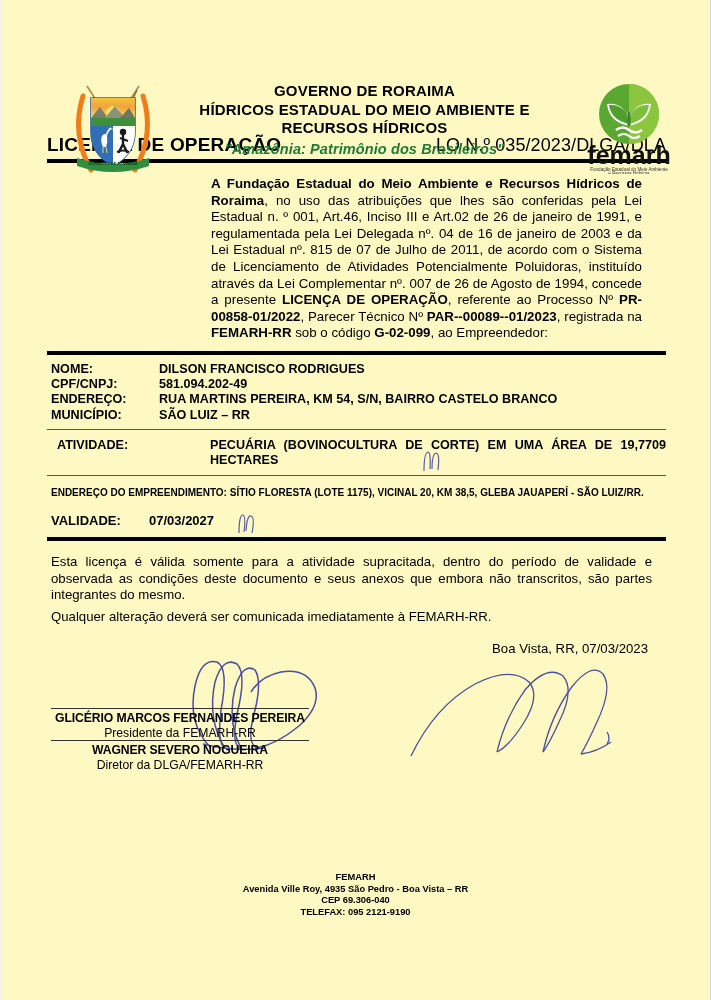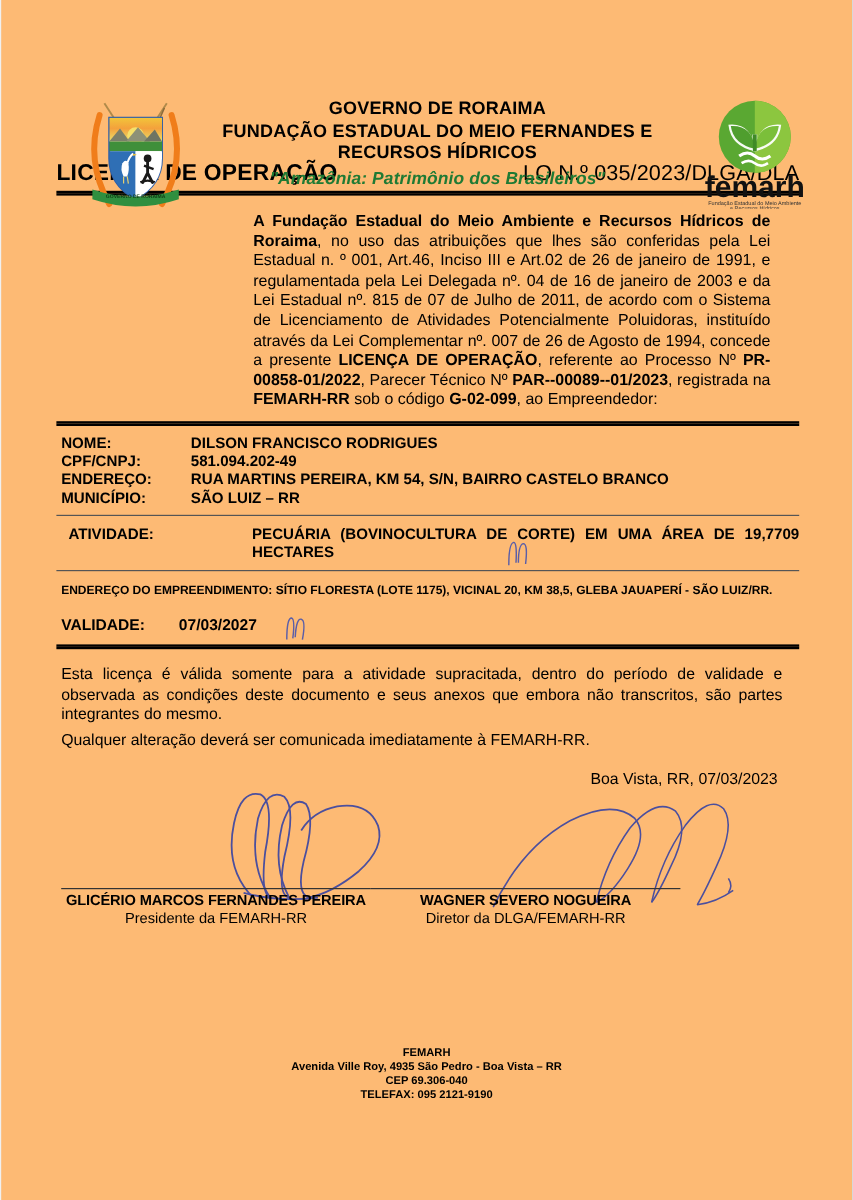--- a/index.html
+++ b/index.html
@@ -11,21 +11,21 @@
   body {
     width: 711px; height: 1000px;
     font-family: "Liberation Sans", sans-serif;
     color: #000000;
     position: relative;
     overflow: hidden;
   }
   .page {
     position: relative;
     width: 711px; height: 1000px;
-    background: #fdba74;
+    background: #fef9c3;
     border-right: 1px solid #d8d8d8;
     border-left: 1px solid #f0f0f0;
   }
 
   
   .header {
     position: relative;
     display: flex;
     align-items: flex-start;
     padding: 78px 22px 0 66px;
@@ -138,21 +138,21 @@
 
   
   .sign-area {
     position: relative;
     margin-top: 4px;
     height: 112px;
   }
   .sign-blocks {
     position: absolute;
     left: 50px; right: 50px; bottom: 0;
-    display: flex; justify-content: flex-start;
+    display: flex; justify-content: space-between; flex-direction: column;
   }
   .sign-block { width: 258px; text-align: center; }
   .sign-line { border-top: 1.3px solid #333; }
   .sign-name {
     font-size: 12.2px; font-weight: bold; letter-spacing: -.1px;
     margin-top: 2px;
   }
   .sign-role { font-size: 12.2px; margin-top: 1px; }
   .sig-svg { position: absolute; pointer-events: none; }
 
@@ -220,21 +220,21 @@
           <path d="M50 72 q6 -3 12 0" stroke="#1a1a1a" stroke-width="2" fill="none"></path>
         </g>
 
         <path d="M10 78 q36 12 72 0 l0 8 q-36 12 -72 0 z" fill="#2f8f3f"></path>
         <text x="46" y="85" font-family="'Liberation Sans', sans-serif" font-size="4.2" fill="#0d3d12" text-anchor="middle" font-weight="bold">GOVERNO DE RORAIMA</text>
       </svg>
     </div>
 
     <div class="header-center">
       <div class="gov-line">GOVERNO DE RORAIMA</div>
-      <div class="gov-line">FUNDAÇÃO ESTADUAL DO MEIO FERNANDES E</div>
+      <div class="gov-line">HÍDRICOS ESTADUAL DO MEIO AMBIENTE E</div>
       <div class="gov-line">RECURSOS HÍDRICOS</div>
       <div class="tagline">"Amazônia: Patrimônio dos Brasileiros"</div>
     </div>
 
     <div class="femarh-logo">
       <svg viewBox="0 0 118 92" width="118" height="92">
 
         <circle cx="59" cy="32" r="30" fill="#5aa832"></circle>
         <path d="M59 2 a30 30 0 0 1 0 60 z" fill="#8cc63f"></path>
 

